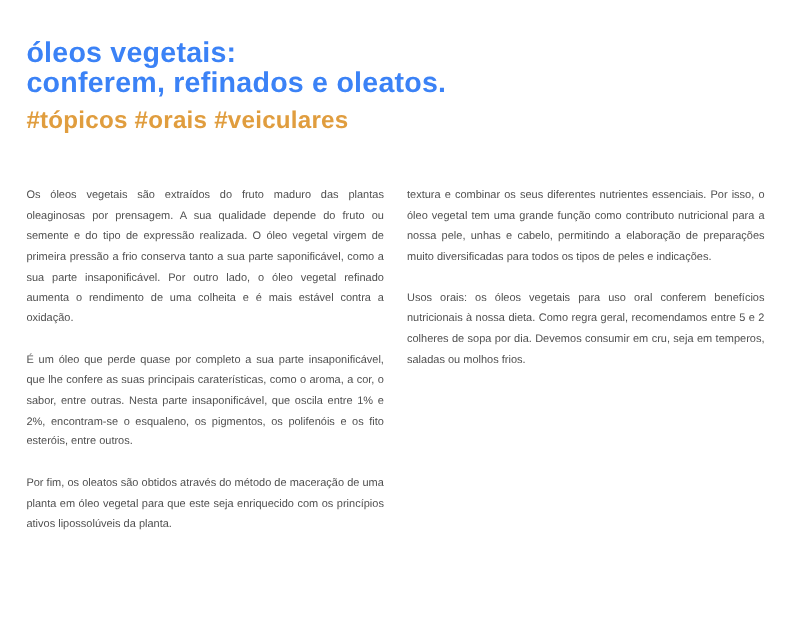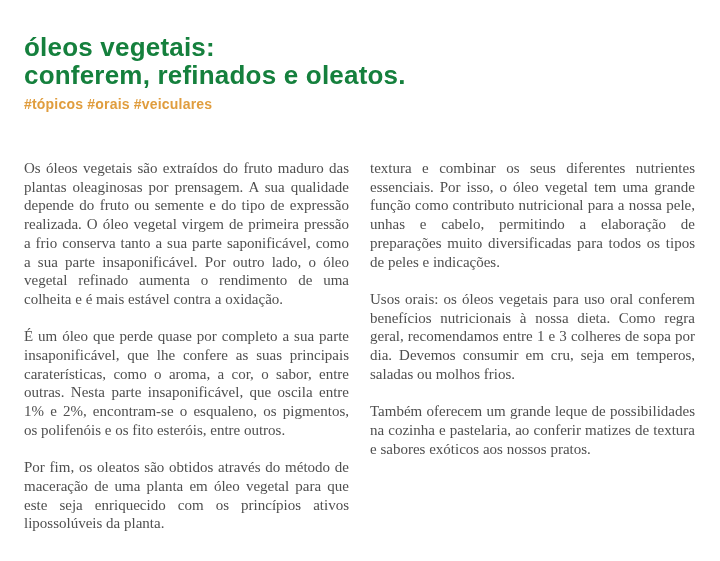--- a/index.html
+++ b/index.html
@@ -9,51 +9,50 @@
     width: 720px;
     height: 561px;
     background: #ffffff;
     font-family: "Liberation Sans", "DejaVu Sans", sans-serif;
     overflow: hidden;
   }
   .header {
     padding: 33px 24px 0 24px;
   }
   .title {
-    color: #15803d;
+    color: #3b82f6;
     font-size: 26px;
     font-weight: 700;
     line-height: 28px;
     letter-spacing: 0.2px;
   }
   .title-line { display: block; }
   .hashtags {
     margin-top: 7px;
     color: #e09d3e;
-    font-size: 14px;
+    font-size: 22px;
     font-weight: 700;
     letter-spacing: 0.2px;
   }
   .columns {
     display: flex;
     gap: 21px;
     padding: 0 24px;
     margin-top: 47px;
   }
   .col {
     width: 325px;
     flex: 0 0 325px;
   }
   .col p {
     color: #4f4f4f;
-    font-size: 15px;
+    font-size: 10px;
     line-height: 18.7px;
     text-align: justify;
     margin-bottom: 18.7px;
-    font-family: Liberation Serif, serif;
   }
   .col p:last-child { margin-bottom: 0; }
 </style>
 </head>
 <body>
 
 <div class="page">
 
   <div class="header">
     <h1 class="title">
@@ -65,18 +64,17 @@
 
   <div class="columns">
     <div class="col">
       <p>Os óleos vegetais são extraídos do fruto maduro das plantas oleaginosas por prensagem. A sua qualidade depende do fruto ou semente e do tipo de expressão realizada. O óleo vegetal virgem de primeira pressão a frio conserva tanto a sua parte saponificável, como a sua parte insaponificável. Por outro lado, o óleo vegetal refinado aumenta o rendimento de uma colheita e é mais estável contra a oxidação.</p>
       <p>É um óleo que perde quase por completo a sua parte insaponificável, que lhe confere as suas principais caraterísticas, como o aroma, a cor, o sabor, entre outras. Nesta parte insaponificável, que oscila entre 1% e 2%, encontram-se o esqualeno, os pigmentos, os polifenóis e os fito esteróis, entre outros.</p>
       <p>Por fim, os oleatos são obtidos através do método de maceração de uma planta em óleo vegetal para que este seja enriquecido com os princípios ativos lipossolúveis da planta.</p>
 
     </div>
     <div class="col">
       <p>textura e combinar os seus diferentes nutrientes essenciais. Por isso, o óleo vegetal tem uma grande função como contributo nutricional para a nossa pele, unhas e cabelo, permitindo a elaboração de preparações muito diversificadas para todos os tipos de peles e indicações.</p>
-      <p>Usos orais: os óleos vegetais para uso oral conferem benefícios nutricionais à nossa dieta. Como regra geral, recomendamos entre 1 e 3 colheres de sopa por dia. Devemos consumir em cru, seja em temperos, saladas ou molhos frios.</p>
-      <p>Também oferecem um grande leque de possibilidades na cozinha e pastelaria, ao conferir matizes de textura e sabores exóticos aos nossos pratos.</p>
+      <p>Usos orais: os óleos vegetais para uso oral conferem benefícios nutricionais à nossa dieta. Como regra geral, recomendamos entre 5 e 2 colheres de sopa por dia. Devemos consumir em cru, seja em temperos, saladas ou molhos frios.</p>
     </div>
   </div>
 
 </div>
 
 </body></html>

